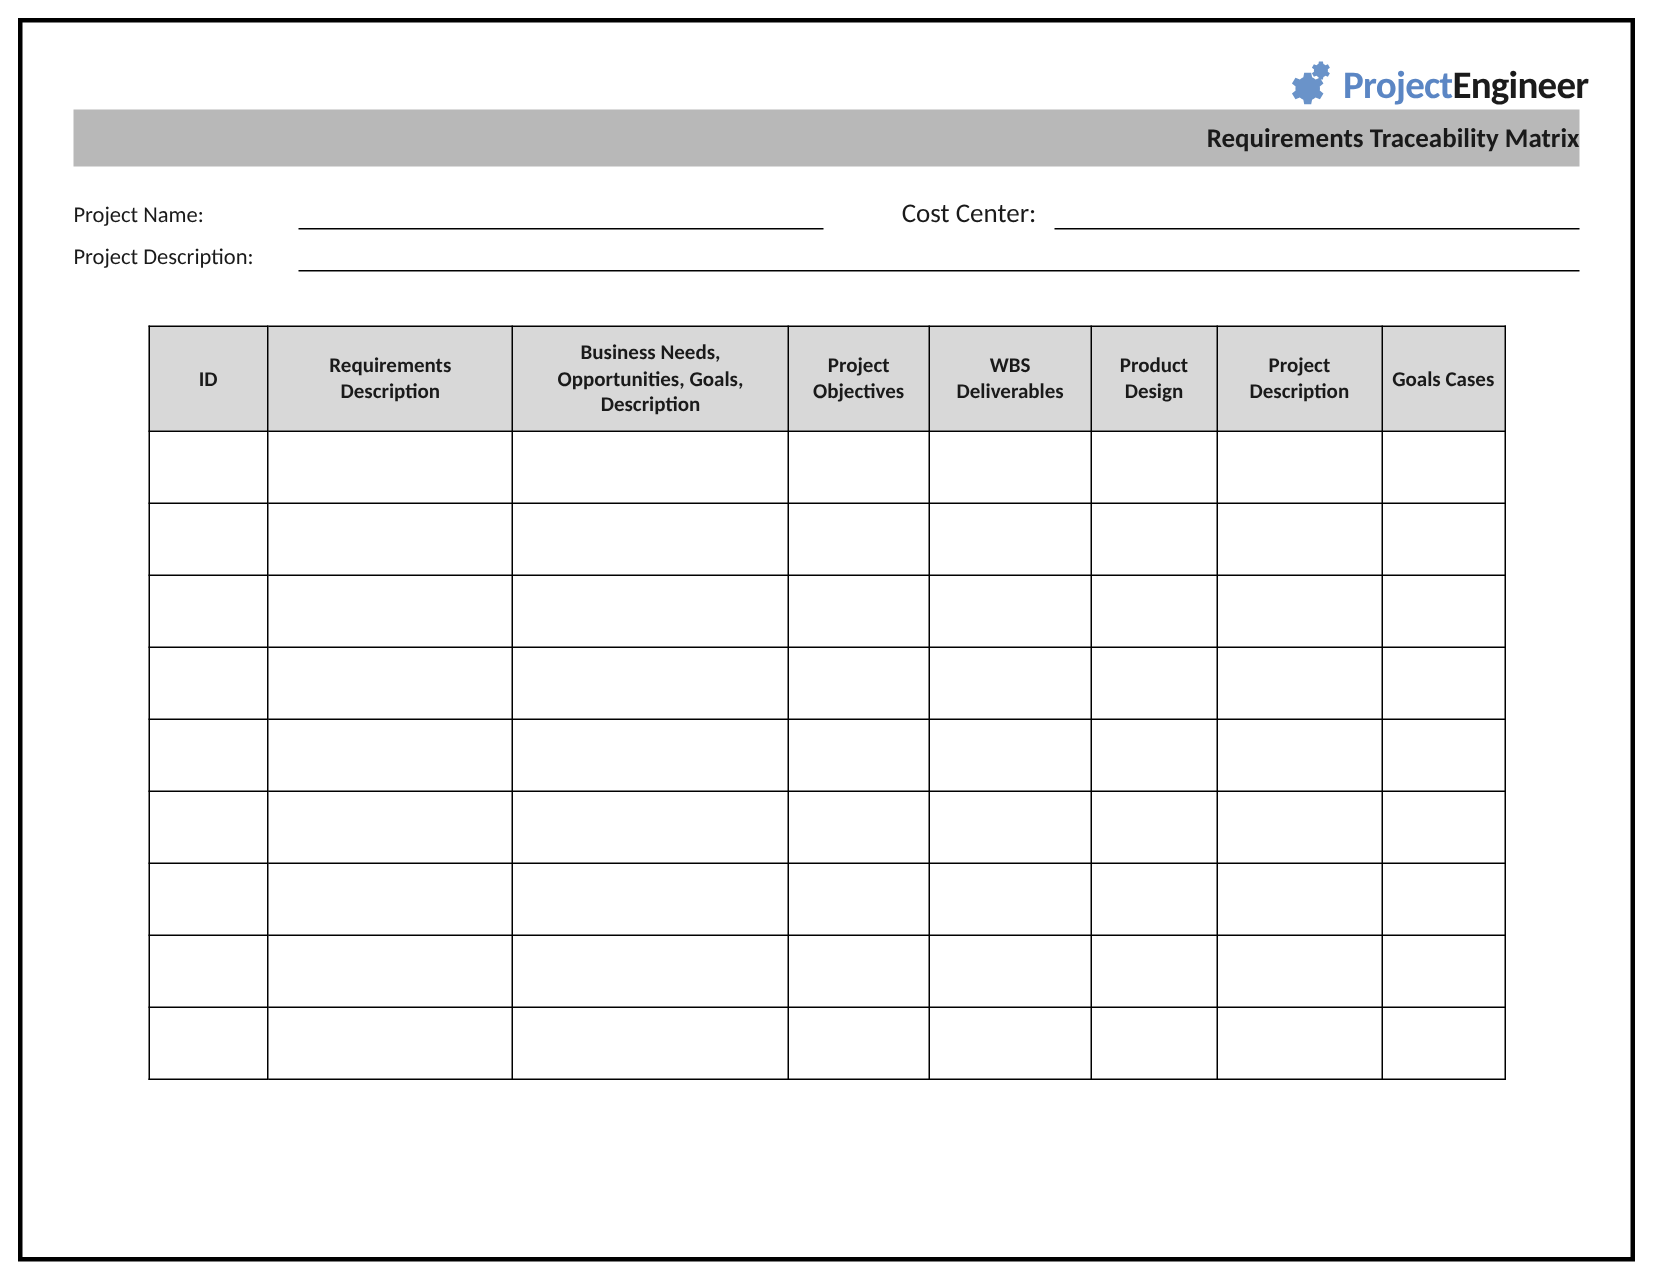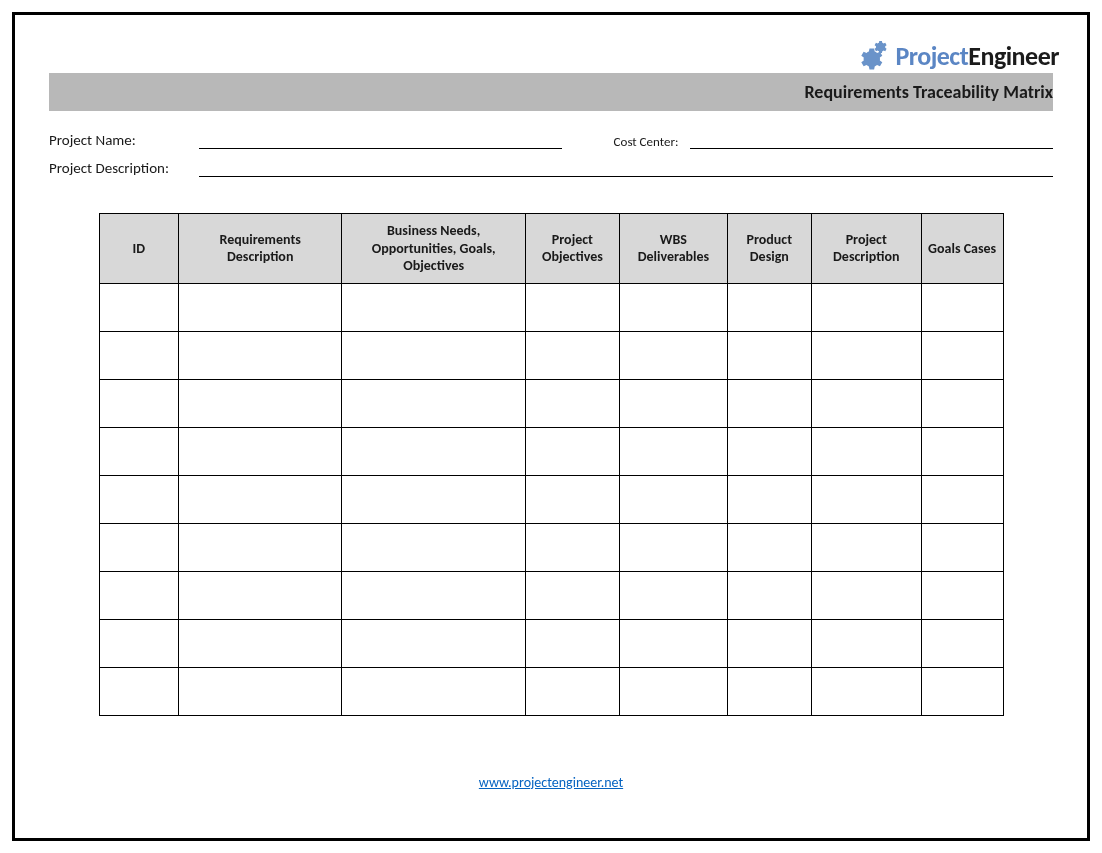--- a/index.html
+++ b/index.html
@@ -83,21 +83,21 @@
       color: #1a1a1a;
       white-space: nowrap;
     }
     .meta-line {
       flex: 1;
       border-bottom: 1px solid #000;
       height: 16px;
     }
     .meta-cost-label {
       white-space: nowrap;
-      font-size: 13px;
+      font-size: 18px;
       color: #1a1a1a;
     }
     .rtm-table {
       border-collapse: collapse;
       margin: 0 auto;
       width: 905px;
     }
     .rtm-table th, .rtm-table td {
       border: 1px solid #000;
     }
@@ -169,21 +169,21 @@
       <span class="meta-label" style="width:138px">Project Description:</span>
       <span class="meta-line"></span>
     </div>
   </div>
 
   <table class="rtm-table">
     <thead>
       <tr>
         <th class="col-id">ID</th>
         <th class="col-req">Requirements Description</th>
-        <th class="col-biz">Business Needs, Opportunities, Goals, Objectives</th>
+        <th class="col-biz">Business Needs, Opportunities, Goals, Description</th>
         <th class="col-obj">Project Objectives</th>
         <th class="col-wbs">WBS Deliverables</th>
         <th class="col-prod">Product Design</th>
         <th class="col-proj">Project Description</th>
         <th class="col-test">Goals Cases</th>
       </tr>
     </thead>
     <tbody id="rtm-body">
     <tr>
           <td></td>
@@ -271,17 +271,14 @@
           <td></td>
           <td></td>
           <td></td>
           <td></td>
           <td></td>
           <td></td>
         </tr>
       </tbody>
   </table>
 
-  <div class="footer-link">
-    <a href="#">www.projectengineer.net</a>
-  </div>
 
 </div>
 
 </body></html>

